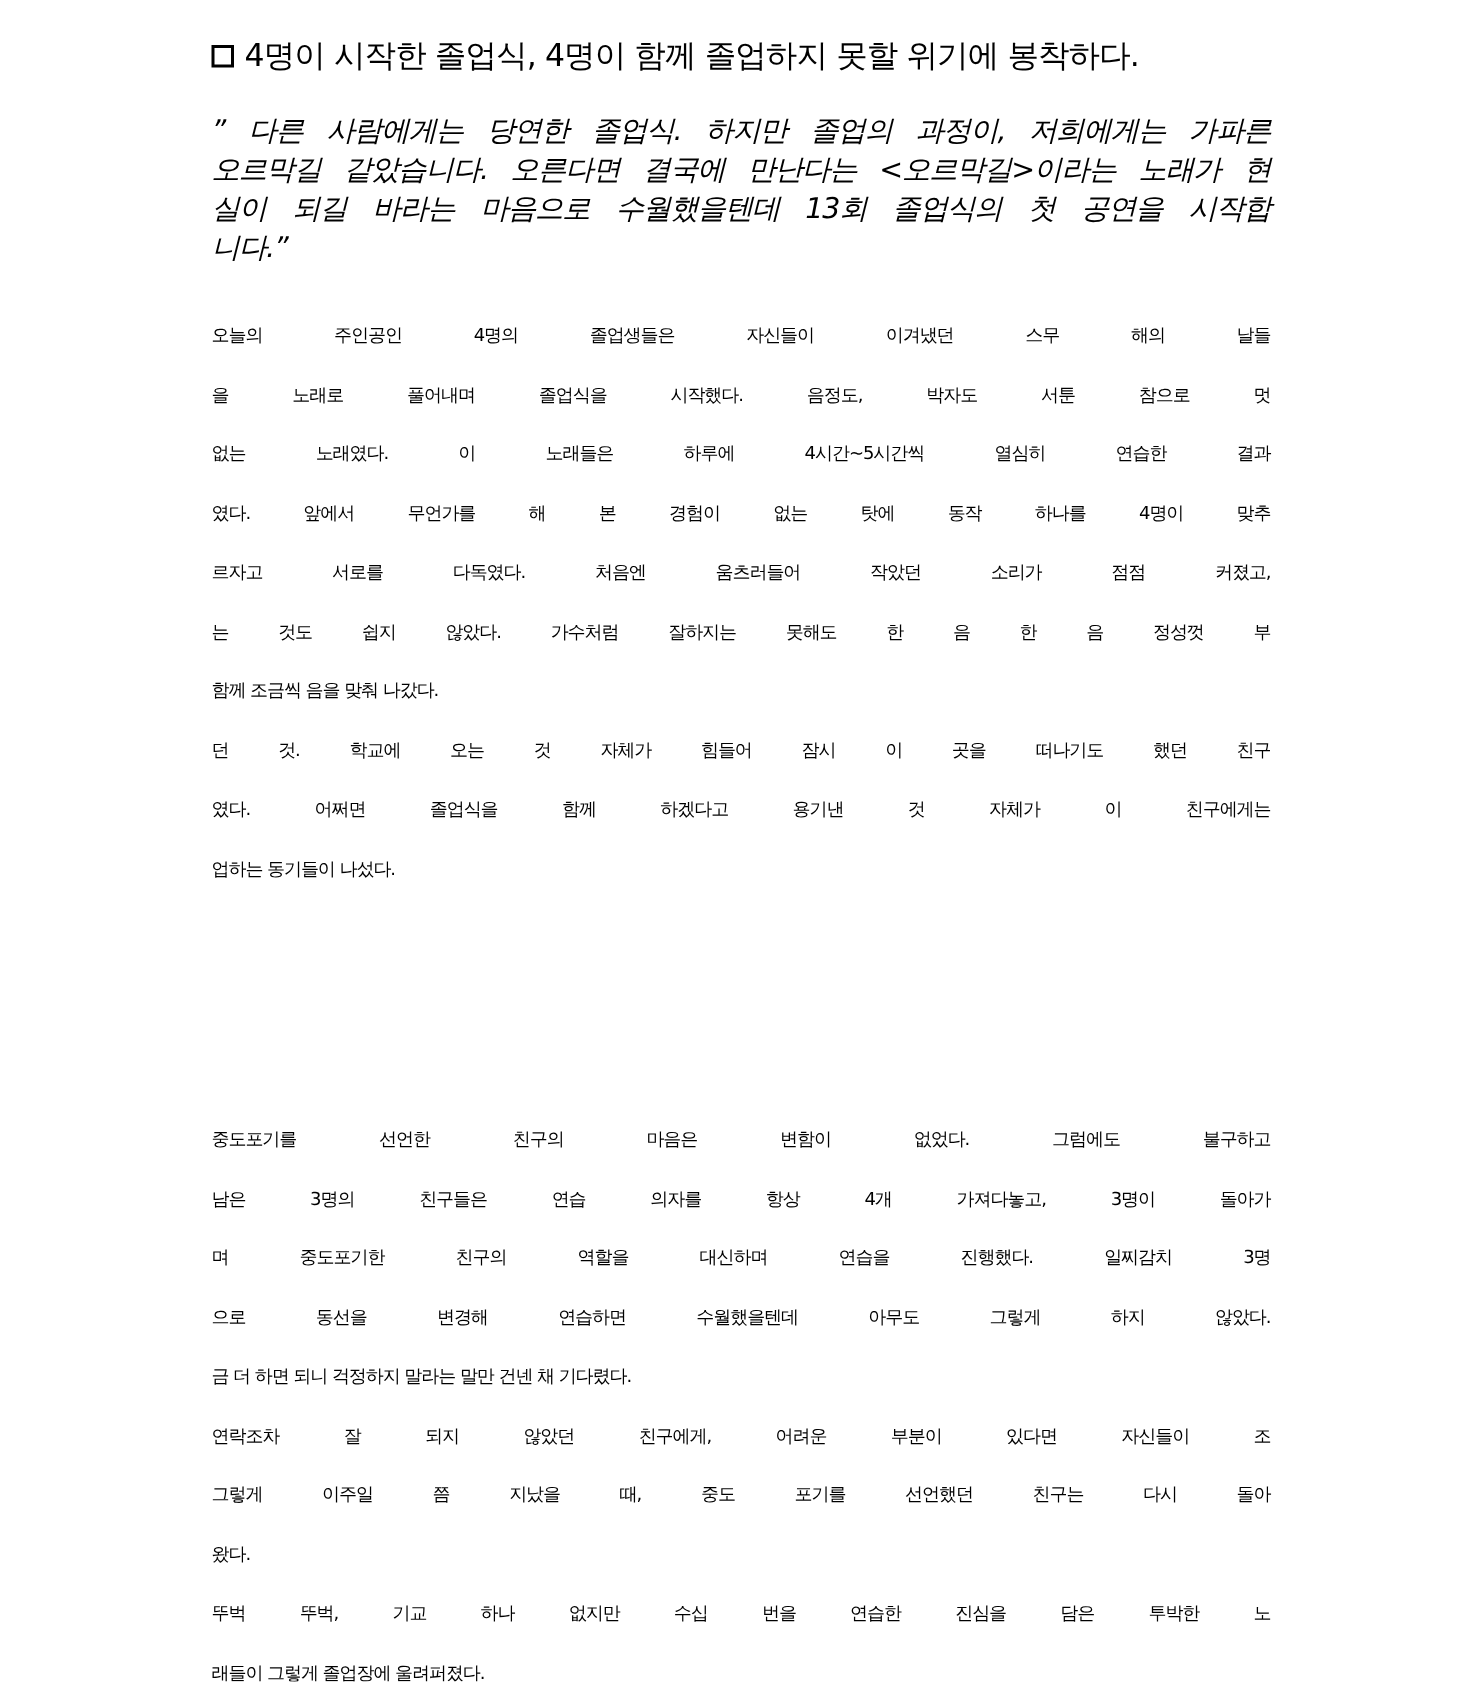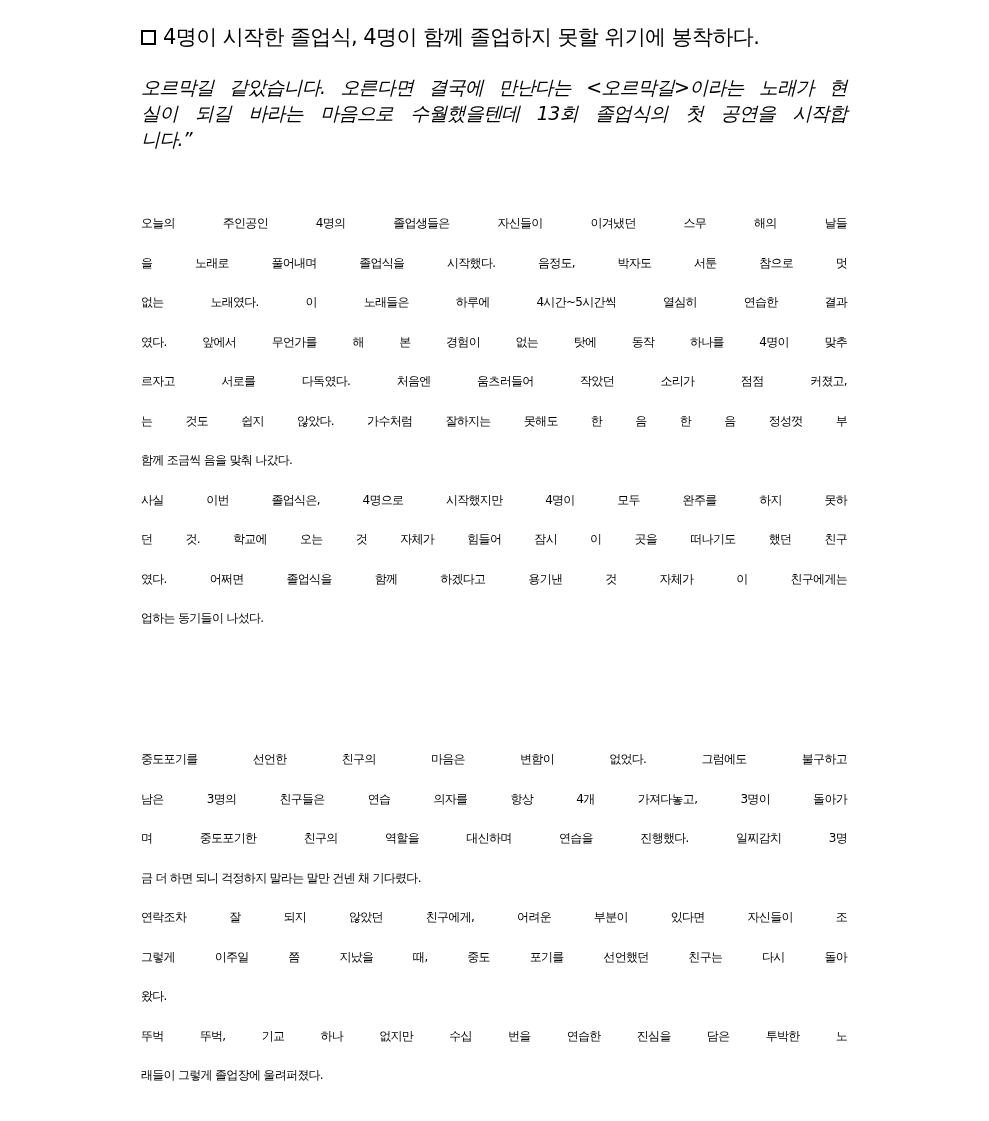--- a/index.html
+++ b/index.html
@@ -88,43 +88,44 @@
 </head>
 <body>
 
 <div class="page">
 
   <div class="heading">
     <span class="box"></span><span>4명이 시작한 졸업식, 4명이 함께 졸업하지 못할 위기에 봉착하다.</span>
   </div>
 
   <div class="quote">
+    <span class="ln"> ” 다른 사람에게는 당연한 졸업식. 하지만 졸업의 과정이, 저희에게는 가파른</span>
     <span class="ln">오르막길 같았습니다. 오른다면 결국에 만난다는 &lt;오르막길&gt;이라는 노래가 현</span>
     <span class="ln">실이 되길 바라는 마음으로 수월했을텐데 13회 졸업식의 첫 공연을 시작합</span>
     <span class="ln last">니다.”</span>
   </div>
 
   <div class="body-block block1">
     <span class="ln"> 오늘의 주인공인 4명의 졸업생들은 자신들이 이겨냈던 스무 해의 날들</span>
     <span class="ln">을 노래로 풀어내며 졸업식을 시작했다. 음정도, 박자도 서툰 참으로 멋</span>
     <span class="ln">없는 노래였다. 이 노래들은 하루에 4시간~5시간씩 열심히 연습한 결과</span>
     <span class="ln">였다. 앞에서 무언가를 해 본 경험이 없는 탓에 동작 하나를 4명이 맞추</span>
     <span class="ln">르자고 서로를 다독였다. 처음엔 움츠러들어 작았던 소리가 점점 커졌고,</span>
     <span class="ln">는 것도 쉽지 않았다. 가수처럼 잘하지는 못해도 한 음 한 음 정성껏 부</span>
     <span class="ln last">함께 조금씩 음을 맞춰 나갔다.</span>
-    <span class="ln"> 사실 이번 졸업식은, 4명으로 시작했지만 4명이 모두 완주를 하지 못하</span>
     <span class="ln">던 것. 학교에 오는 것 자체가 힘들어 잠시 이 곳을 떠나기도 했던 친구</span>
     <span class="ln">였다. 어쩌면 졸업식을 함께 하겠다고 용기낸 것 자체가 이 친구에게는</span>
     <span class="ln last">업하는 동기들이 나섰다.</span>
   </div>
 
   <div class="body-block block2">
     <span class="ln"> 중도포기를 선언한 친구의 마음은 변함이 없었다. 그럼에도 불구하고</span>
     <span class="ln">남은 3명의 친구들은 연습 의자를 항상 4개 가져다놓고,  3명이 돌아가</span>
     <span class="ln">며 중도포기한 친구의 역할을 대신하며 연습을 진행했다. 일찌감치 3명</span>
+    <span class="ln">으로 동선을 변경해 연습하면 수월했을텐데 아무도 그렇게 하지 않았다.</span>
     <span class="ln last">금 더 하면 되니 걱정하지 말라는 말만 건넨 채 기다렸다.</span>
     <span class="ln">연락조차 잘 되지 않았던 친구에게, 어려운 부분이 있다면 자신들이 조</span>
     <span class="ln">  그렇게 이주일 쯤 지났을 때, 중도 포기를 선언했던 친구는 다시 돌아</span>
     <span class="ln last">왔다.</span>
     <span class="ln"> 뚜벅 뚜벅, 기교 하나 없지만 수십 번을 연습한 진심을 담은 투박한 노</span>
     <span class="ln last">래들이 그렇게 졸업장에 울려퍼졌다.</span>
   </div>
 
 </div>
 

